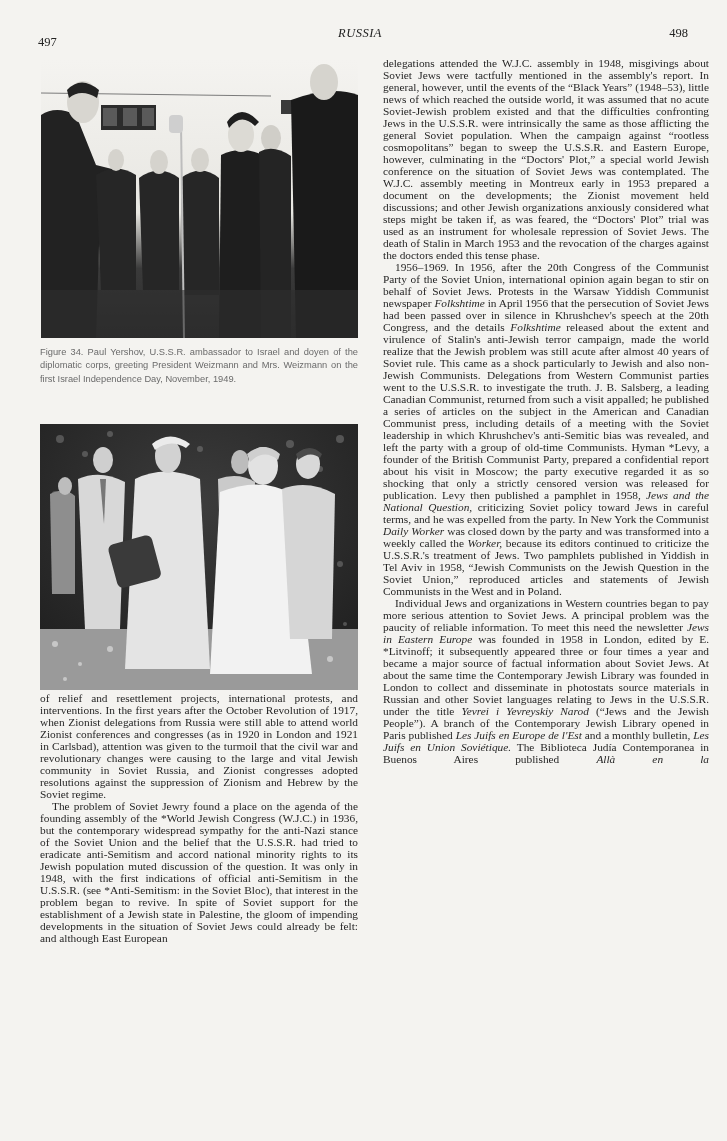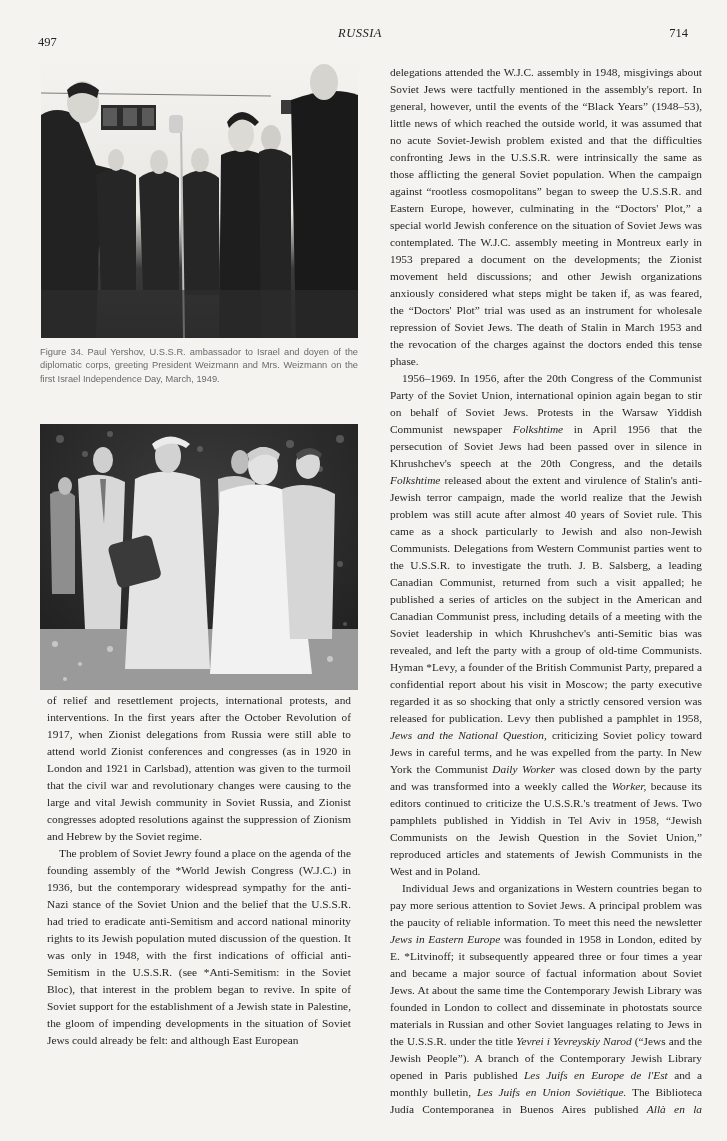--- a/index.html
+++ b/index.html
@@ -32,37 +32,37 @@
     font-family: "Liberation Sans", "DejaVu Sans", sans-serif;
     font-size: 9.3px; line-height: 13.3px; color: #6a6a6a;
     text-align: justify; text-align-last: left;
     margin: 0;
   }
   .caption1 { margin-top: 8px; }
   .caption2 { margin-top: 4px; }
   .gap1 { height: 38px; }
 
   .body-text {
-    font-size: 11.35px; line-height: 17px; text-align: justify;
-    color: #262626; margin: 7px;
+    font-size: 11.35px; line-height: 12px; text-align: justify;
+    color: #262626; margin: 0;
   }
   .body-text p { margin: 0; text-align: justify; }
   .body-text p.indent { text-indent: 12px; }
   .body-text p.cont { text-indent: 0; }
   .body-text p.last { text-align-last: justify; }
   .lt-body { margin-top: 2px; }
   em { font-style: italic; }
 </style>
 </head>
 <body>
 
 <div class="page-header">
   <span class="left">497</span>
   <span class="center">RUSSIA</span>
-  <span class="right">714</span>
+  <span class="right">498</span>
 </div>
 
 <div class="col-left">
 
   <figure style="margin:0">
     <div class="photo photo1">
       <svg width="317" height="278" viewBox="0 0 317 278">
         <rect x="0" y="0" width="317" height="278" fill="#f1f0ec"></rect>
         <rect x="0" y="0" width="317" height="278" fill="url(#g1)"></rect>
         <defs>
@@ -101,21 +101,21 @@
 
         <ellipse cx="230" cy="78" rx="10" ry="13" fill="#d0cec8"></ellipse>
         <path d="M218 92 Q232 84 250 96 L250 278 L220 278 Z" fill="#242424"></path>
 
         <path d="M250 40 Q290 25 317 35 L317 278 L255 278 Z" fill="#1a1a1a"></path>
         <ellipse cx="283" cy="22" rx="14" ry="18" fill="#d6d4ce"></ellipse>
 
         <rect x="0" y="230" width="317" height="48" fill="#2f2f2f" opacity="0.6"></rect>
       </svg>
     </div>
-    <figcaption class="caption caption1">Figure 34. Paul Yershov, U.S.S.R. ambassador to Israel and doyen of the diplomatic corps, greeting President Weizmann and Mrs. Weizmann on the first Israel Independence Day, March, 1949.</figcaption>
+    <figcaption class="caption caption1">Figure 34. Paul Yershov, U.S.S.R. ambassador to Israel and doyen of the diplomatic corps, greeting President Weizmann and Mrs. Weizmann on the first Israel Independence Day, November, 1949.</figcaption>
   </figure>
 
   <div class="gap1"></div>
 
   <figure style="margin:0">
     <div class="photo photo2">
       <svg width="318" height="266" viewBox="0 0 318 266">
         <defs>
           <radialGradient id="foliage" cx="0.5" cy="0.3" r="0.8">
             <stop offset="0" stop-color="#3c3c3c"></stop>

